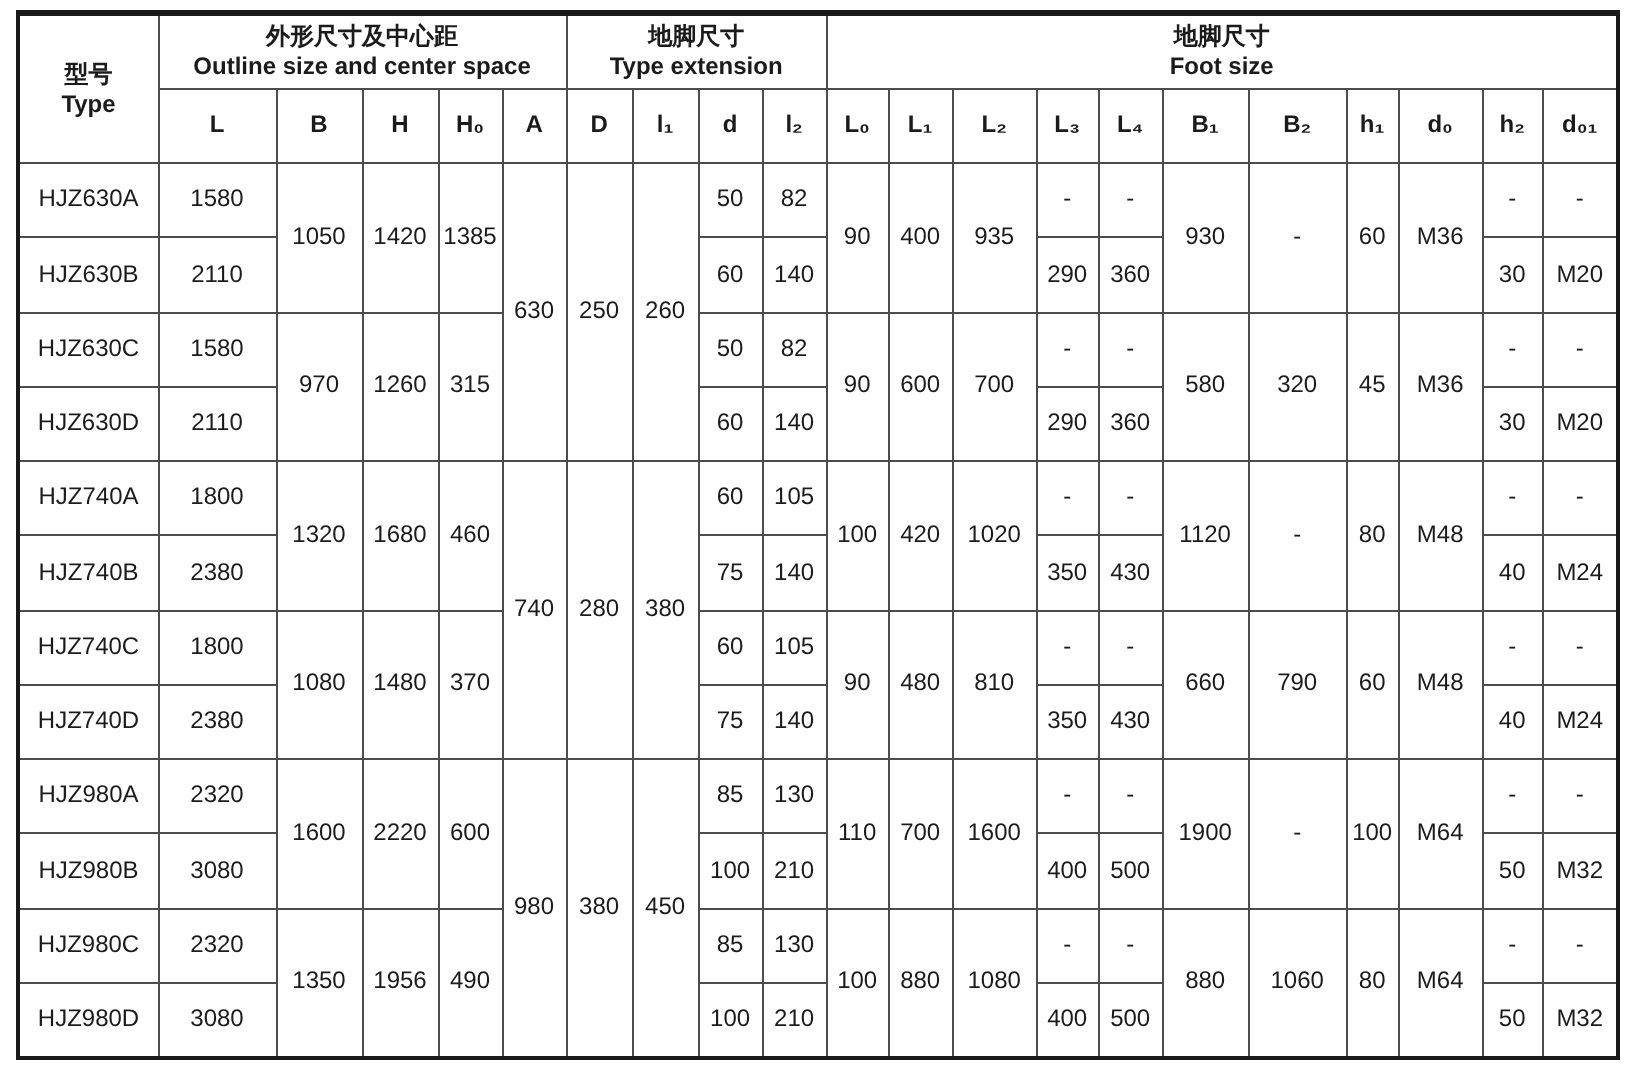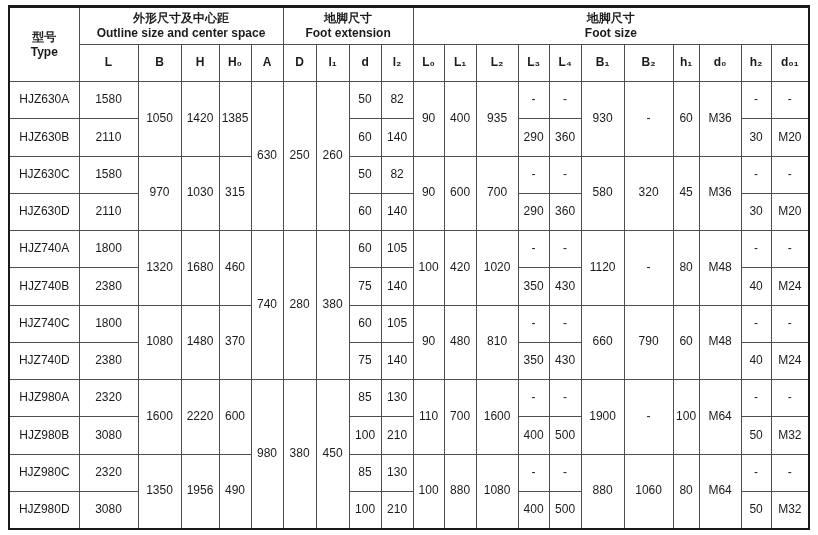--- a/index.html
+++ b/index.html
@@ -77,21 +77,21 @@
       <th rowspan="2" class="hdr-two-line">
         <div>型号</div>
         <div>Type</div>
       </th>
       <th colspan="5" class="hdr-two-line">
         <div>外形尺寸及中心距</div>
         <div>Outline size and center space</div>
       </th>
       <th colspan="4" class="hdr-two-line">
         <div>地脚尺寸</div>
-        <div>Foot extension</div>
+        <div>Type extension</div>
       </th>
       <th colspan="11" class="hdr-two-line">
         <div>地脚尺寸</div>
         <div>Foot size</div>
       </th>
     </tr>
     <tr class="hdr-row-2">
       <th>L</th>
       <th>B</th>
       <th>H</th>
@@ -146,21 +146,21 @@
       <td>140</td>
       <td>290</td>
       <td>360</td>
       <td>30</td>
       <td>M20</td>
     </tr>
     <tr>
       <td class="model-cell">HJZ630C</td>
       <td>1580</td>
       <td rowspan="2">970</td>
-      <td rowspan="2">1030</td>
+      <td rowspan="2">1260</td>
       <td rowspan="2">315</td>
       <td>50</td>
       <td>82</td>
       <td rowspan="2">90</td>
       <td rowspan="2">600</td>
       <td rowspan="2">700</td>
       <td>-</td>
       <td>-</td>
       <td rowspan="2">580</td>
       <td rowspan="2">320</td>

